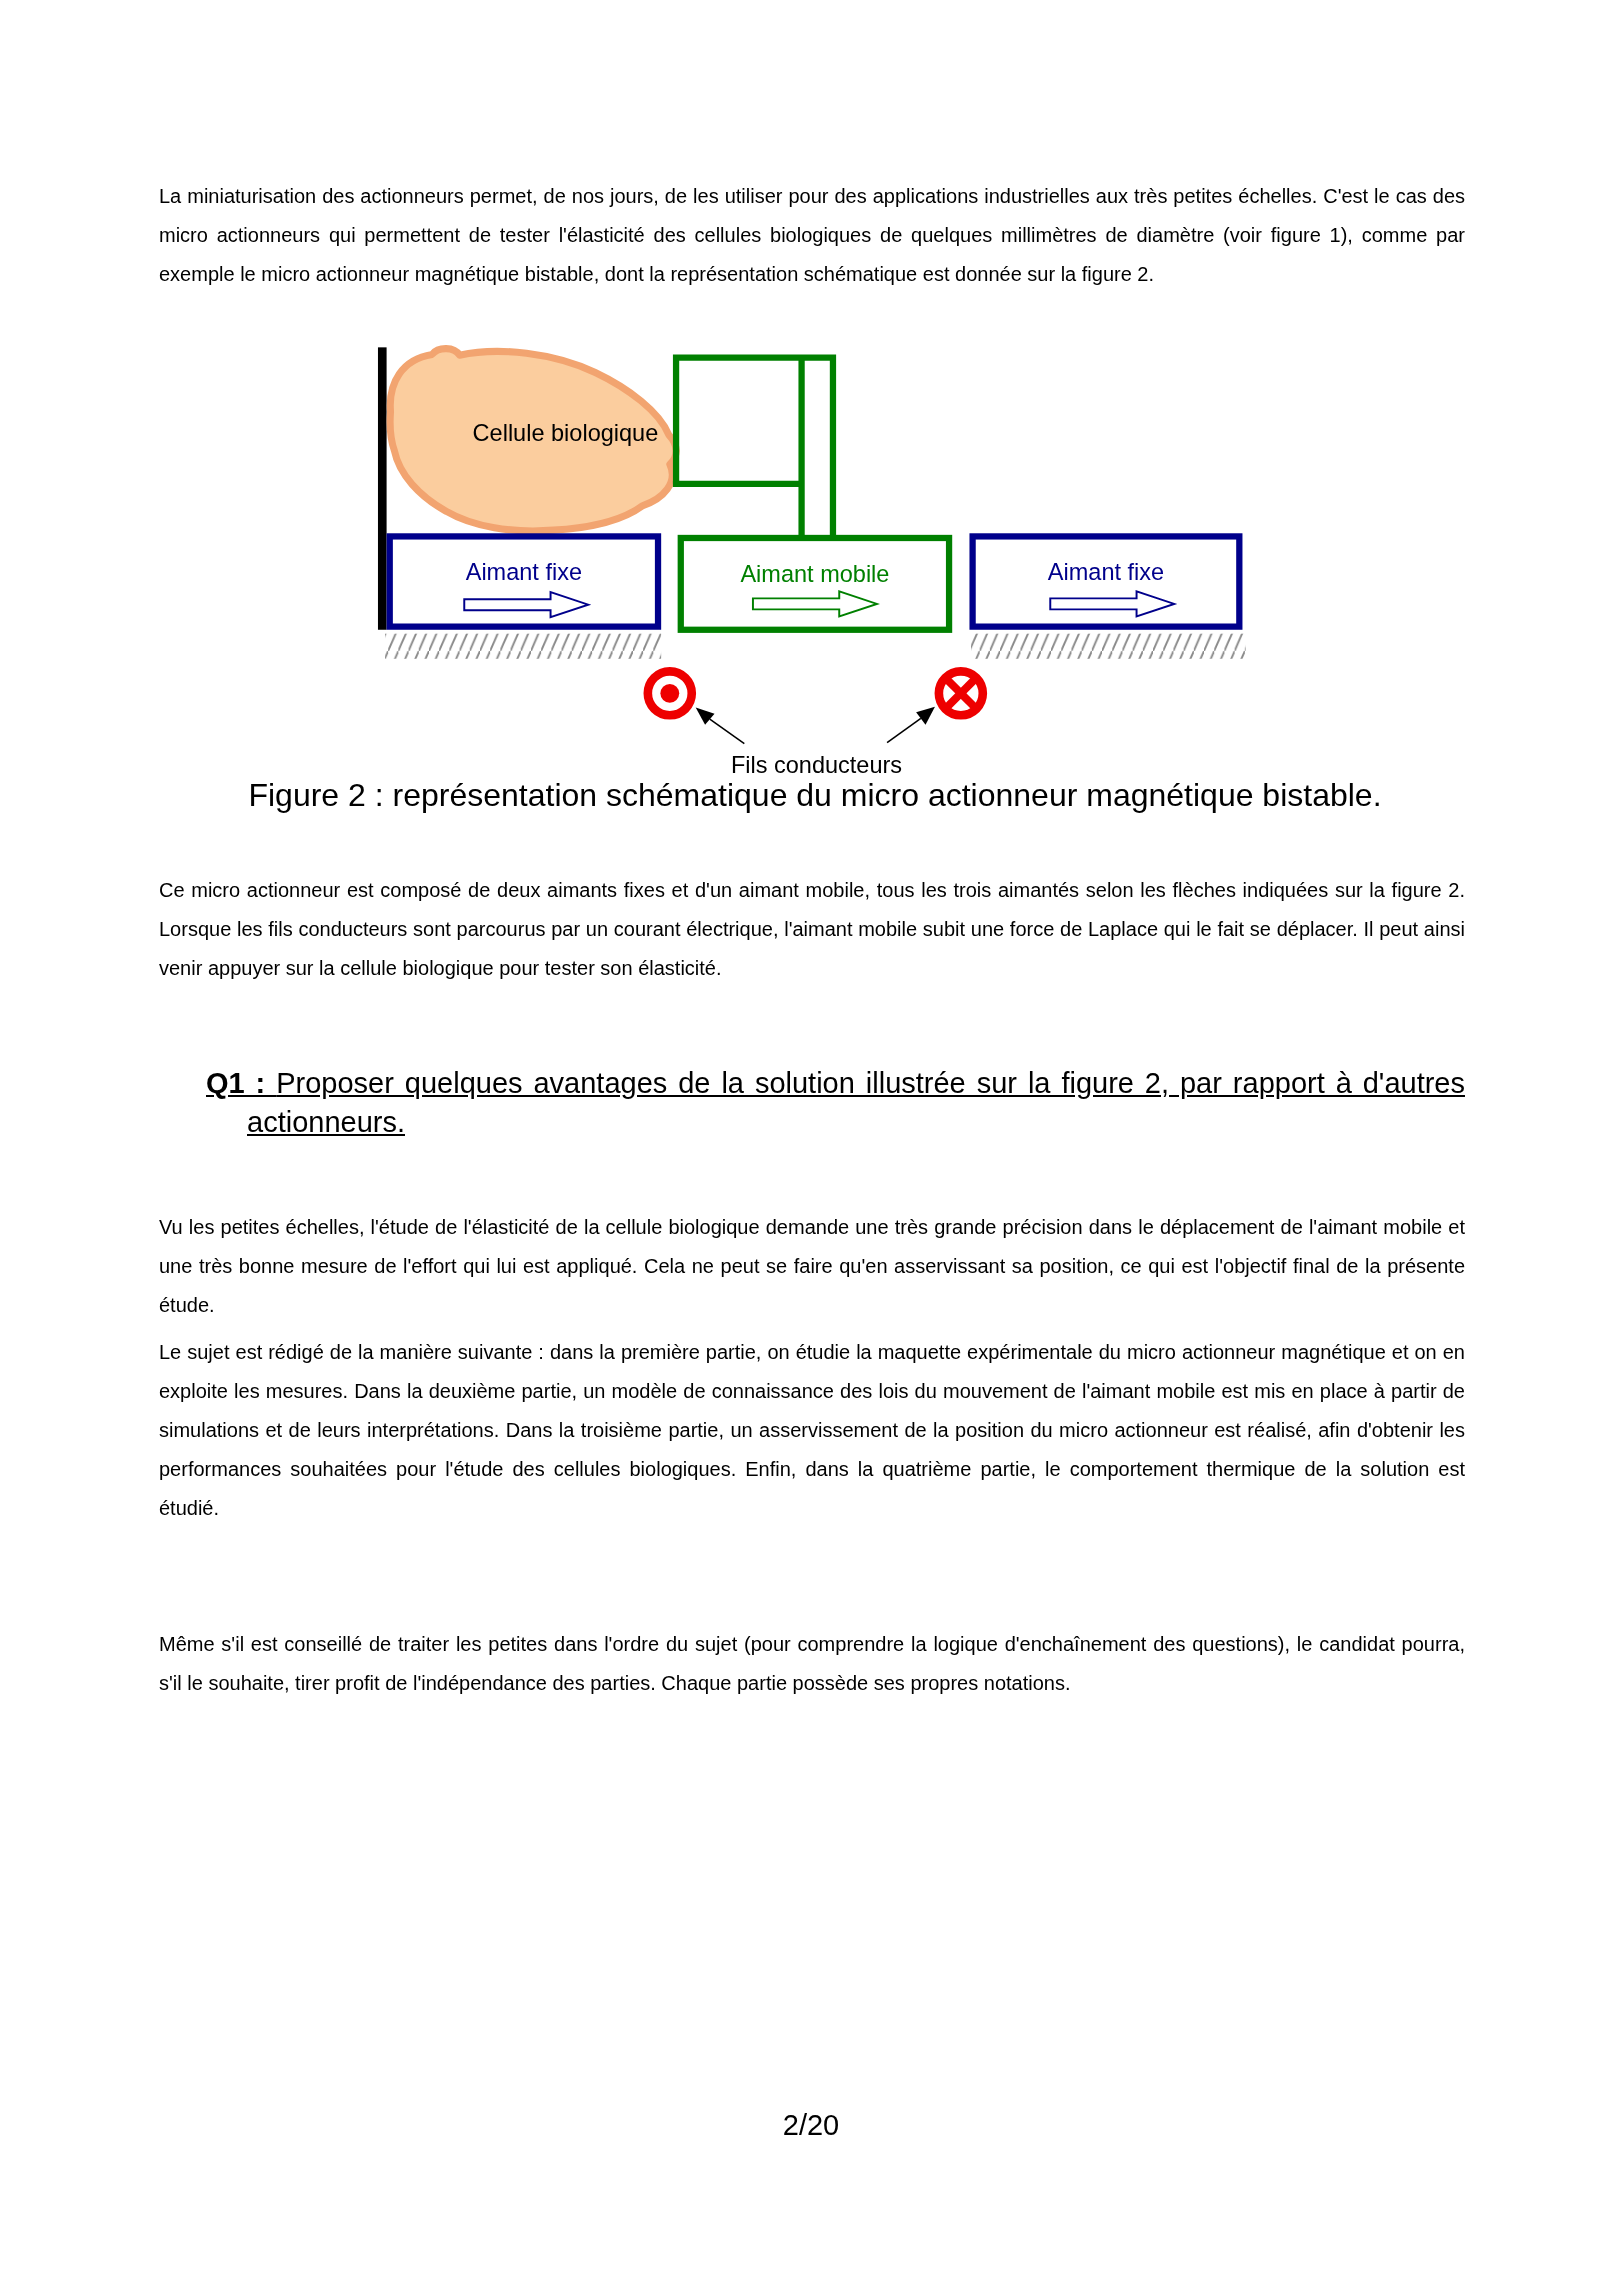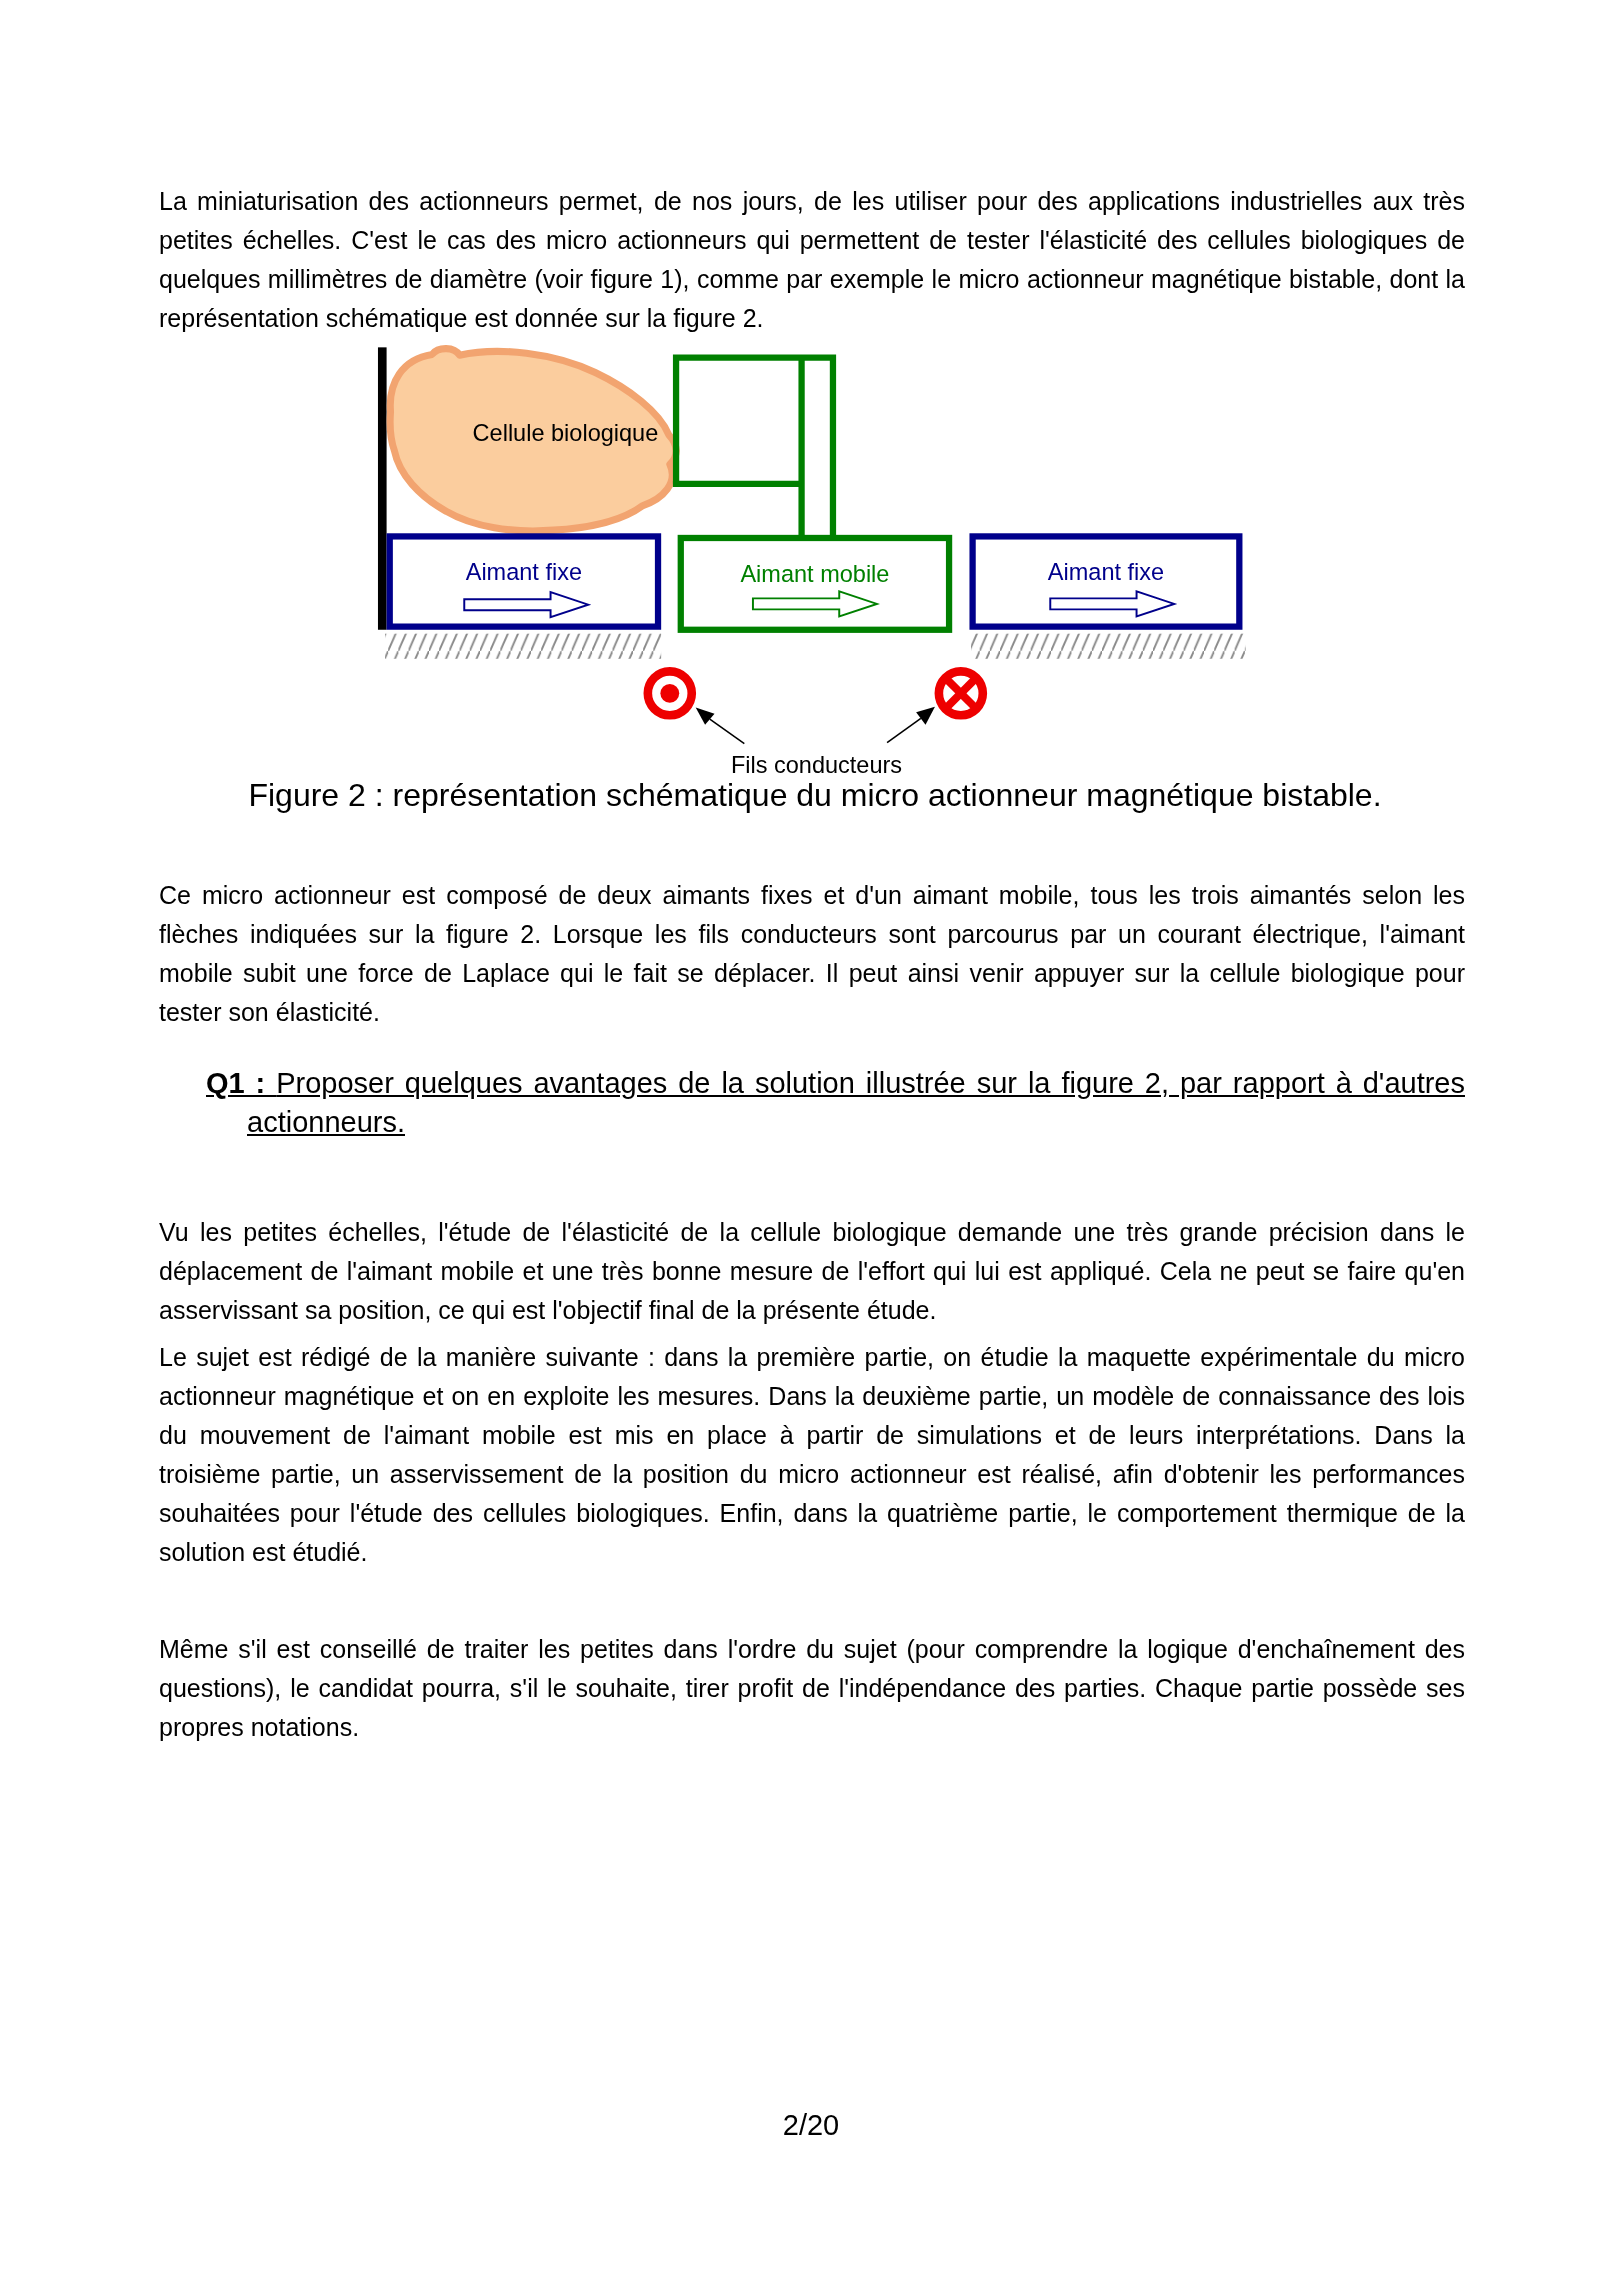--- a/index.html
+++ b/index.html
@@ -9,21 +9,21 @@
     height:2295px;
     background:#ffffff;
     font-family:"Liberation Sans", sans-serif;
     color:#000000;
     overflow:hidden;
   }
   .para {
     position:absolute;
     left:159px;
     width:1306px;
-    font-size:25px;
+    font-size:20px;
     line-height:39px;
     text-align:justify;
   }
   .question {
     position:absolute;
     left:159px;
     width:1218px;
     padding-left:88px;
     text-indent:-41px;
     font-size:29px;

